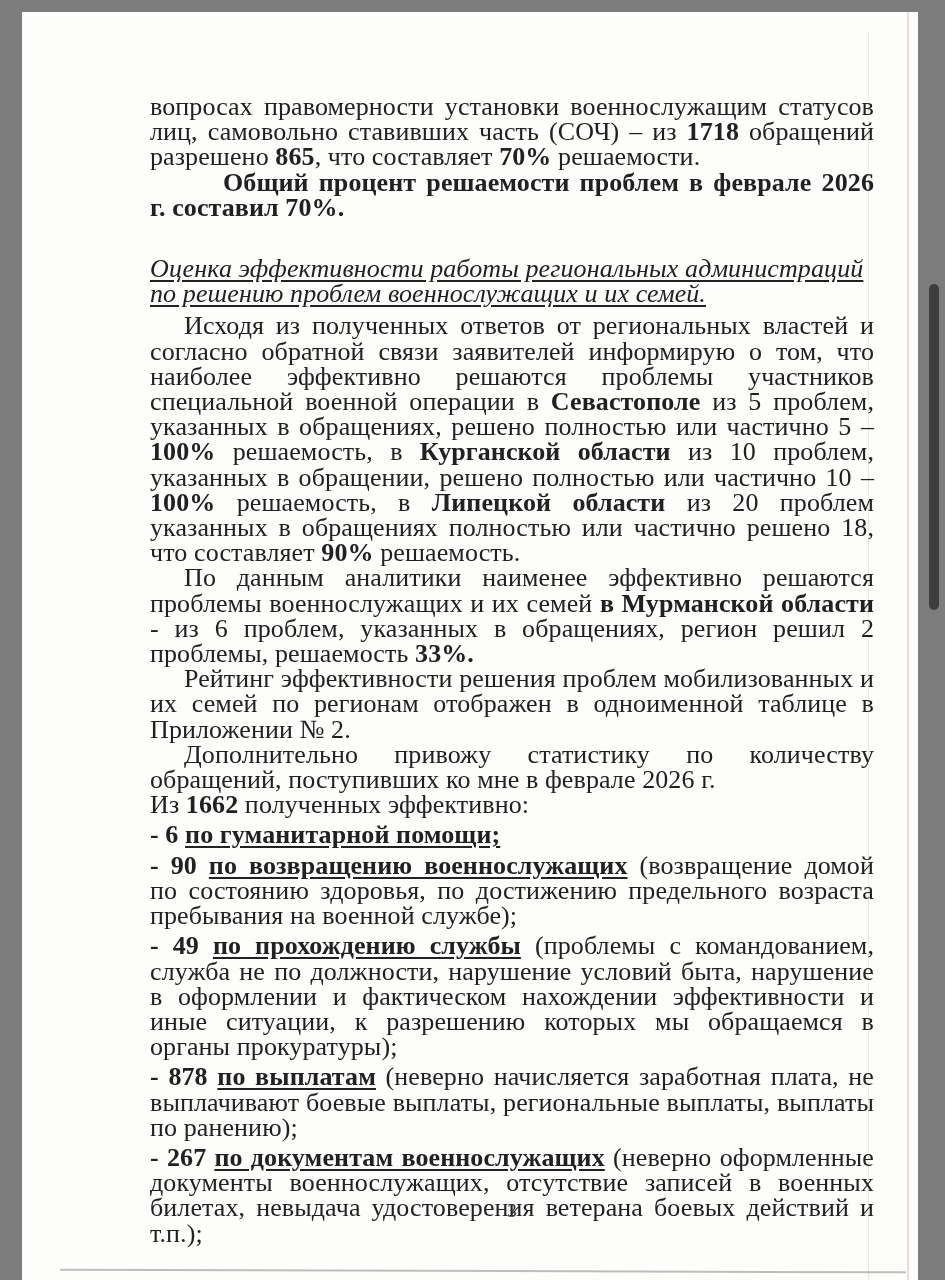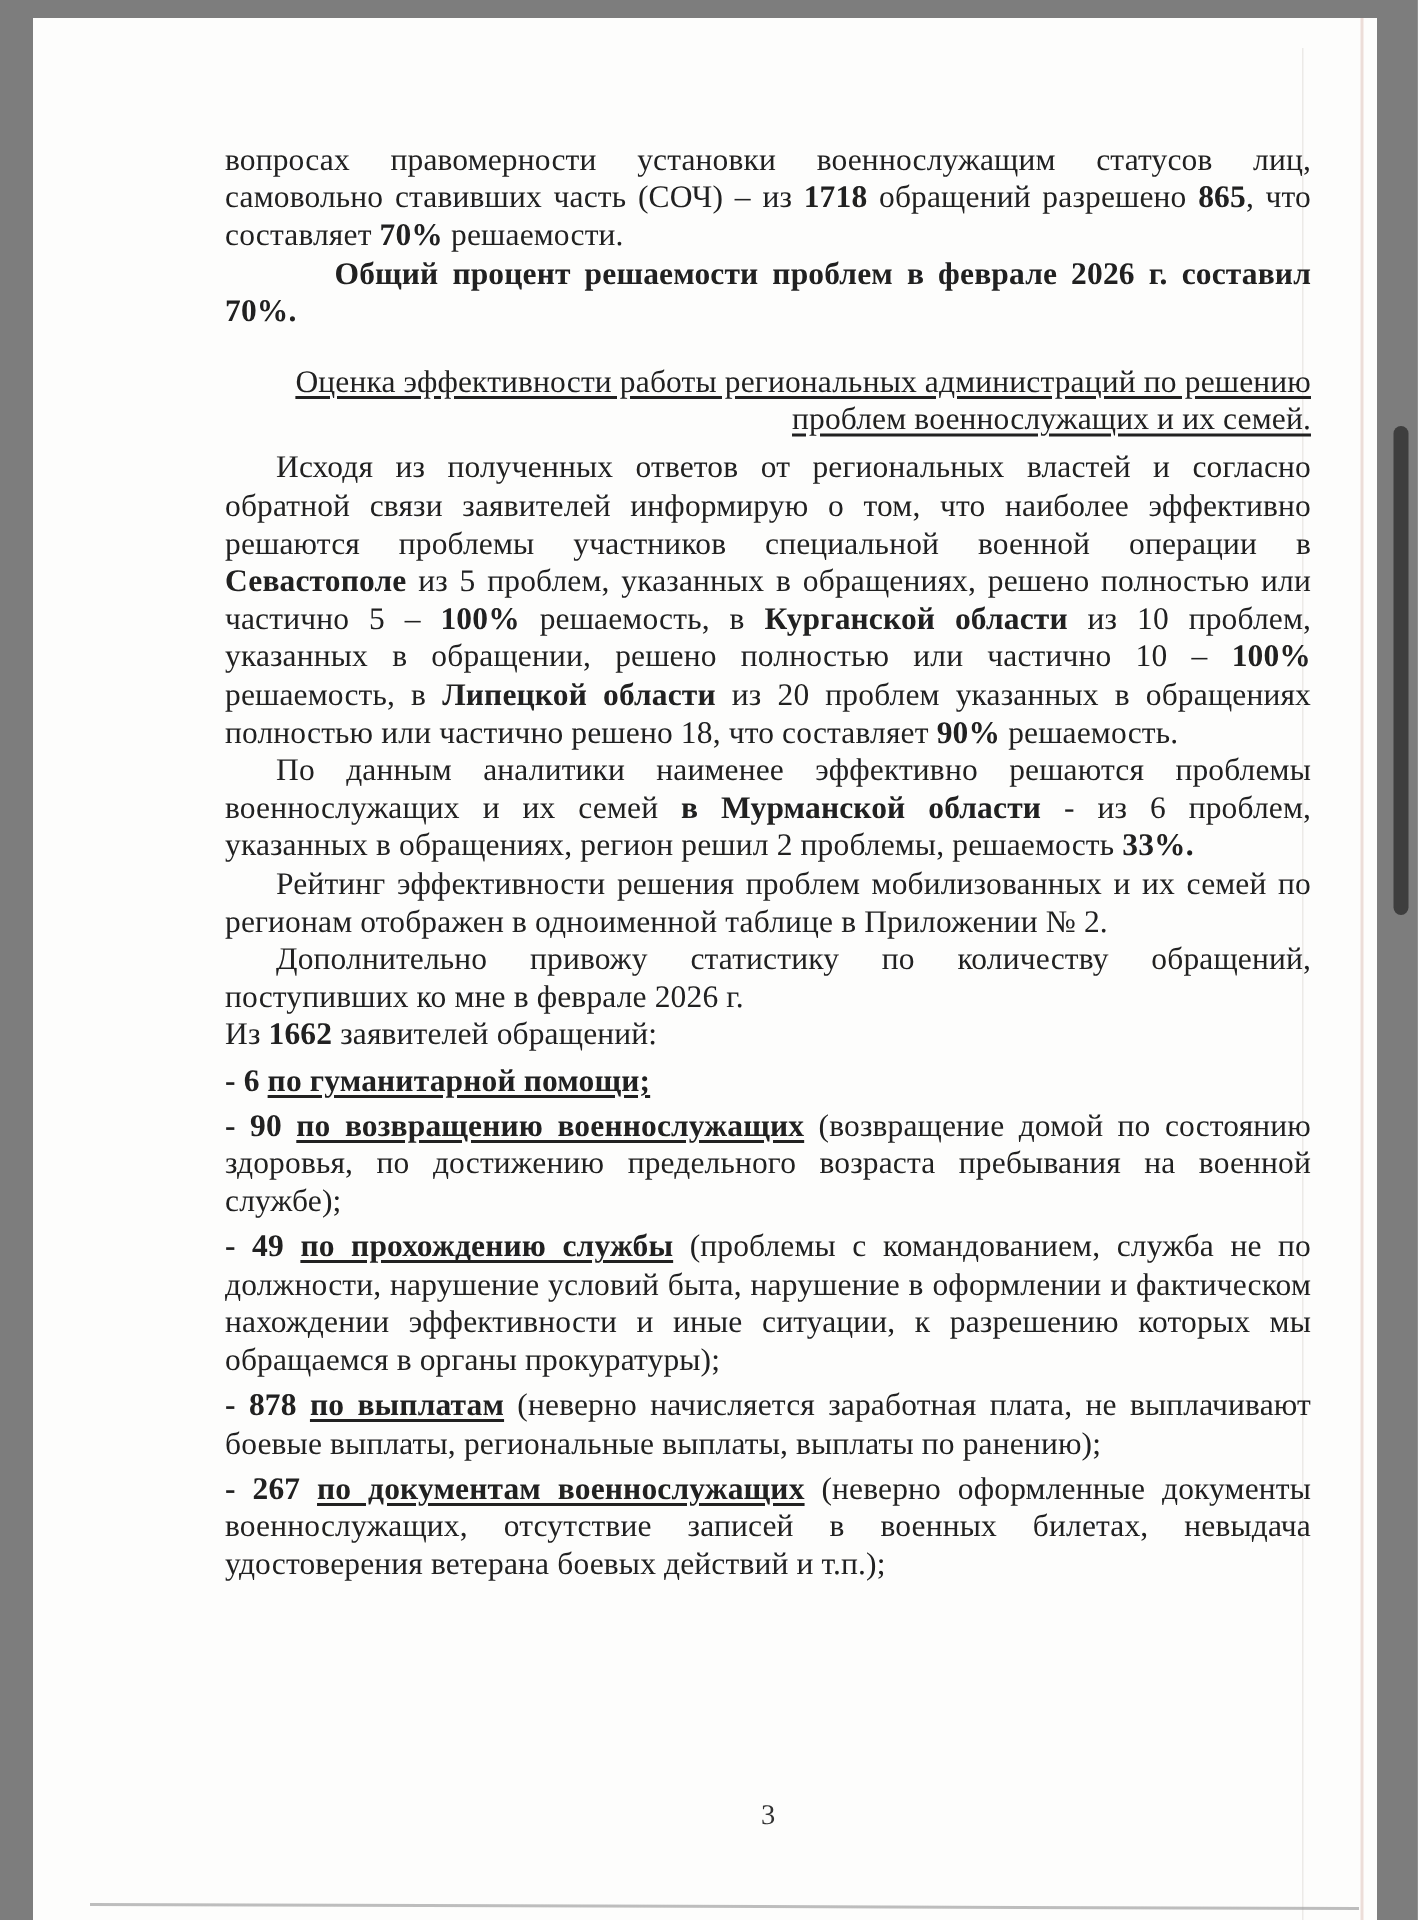--- a/index.html
+++ b/index.html
@@ -14,33 +14,34 @@
     position: absolute;
     left: 22px; top: 12px;
     width: 896px; height: 1268px;
     background: #fdfdfc;
   }
   .doc-content {
     position: absolute;
     left: 128px; top: 82px;
     width: 724px;
     color: #212121;
-    font-size: 21px;
+    font-size: 26px;
     line-height: 25.2px;
     text-align: justify;
     letter-spacing: 0.1px;
   }
   .para { margin: 0; }
   .para.indent { text-indent: 34px; }
   .para.lead-bold { font-weight: bold; text-indent: 73px; }
   .para.heading {
-    text-align: right;
+    text-align: left;
     text-indent: 0;
-    margin-top: 22px;
+    margin-top: 36px;
     margin-bottom: 7px;
+    font-style: italic;
   }
   .para.list { margin-top: 5px; }
   .seg.b { font-weight: bold; }
   .seg.u { text-decoration: underline; text-underline-offset: 3px; }
   .doc-link {
     color: #3e6da5;
     text-decoration: underline;
     text-underline-offset: 3px;
     cursor: pointer;
   }
@@ -97,21 +98,21 @@
     <div class="scan-edge-pink"></div>
 
     <div class="doc-content" id="doc-content">
         <p class="para body"><span class="seg">вопросах правомерности установки военнослужащим статусов лиц, самовольно ставивших часть (СОЧ) – из </span><span class="seg b">1718</span><span class="seg"> обращений разрешено </span><span class="seg b">865</span><span class="seg">, что составляет </span><span class="seg b">70%</span><span class="seg"> решаемости.</span></p>
         <p class="para lead-bold"><span class="seg b">Общий процент решаемости проблем в феврале 2026 г. составил 70%.</span></p>
         <p class="para heading"><span class="seg u">Оценка эффективности работы региональных администраций по решению проблем военнослужащих и их семей.</span></p>
         <p class="para indent"><span class="seg">Исходя из полученных ответов от региональных властей и согласно обратной связи заявителей информирую о том, что наиболее эффективно решаются проблемы участников специальной военной операции в </span><span class="seg b">Севастополе</span><span class="seg"> из 5 проблем, указанных в обращениях, решено полностью или частично 5 – </span><span class="seg b">100%</span><span class="seg"> решаемость, в </span><span class="seg b">Курганской области</span><span class="seg"> из 10 проблем, указанных в обращении, решено полностью или частично 10 – </span><span class="seg b">100%</span><span class="seg"> решаемость, в </span><span class="seg b">Липецкой области</span><span class="seg"> из 20 проблем указанных в обращениях полностью или частично решено 18, что составляет </span><span class="seg b">90%</span><span class="seg"> решаемость.</span></p>
         <p class="para indent"><span class="seg">По данным аналитики наименее эффективно решаются проблемы военнослужащих и их семей </span><span class="seg b">в Мурманской области</span><span class="seg"> - из 6 проблем, указанных в обращениях, регион решил 2 проблемы, решаемость </span><span class="seg b">33%.</span></p>
         <p class="para indent"><span class="seg">Рейтинг эффективности решения проблем мобилизованных и их семей по регионам отображен в одноименной таблице в Приложении № 2.</span></p>
         <p class="para indent"><span class="seg">Дополнительно привожу статистику по количеству обращений, поступивших ко мне в феврале 2026 г.</span></p>
-        <p class="para body"><span class="seg">Из </span><span class="seg b">1662</span><span class="seg"> заявителей обращений:</span></p>
+        <p class="para body"><span class="seg">Из </span><span class="seg b">1662</span><span class="seg"> полученных эффективно:</span></p>
         <p class="para list"><span class="seg b">- 6 </span><span class="seg b u">по гуманитарной помощи;</span></p>
         <p class="para list"><span class="seg b">- 90 </span><span class="seg b u">по возвращению военнослужащих</span><span class="seg"> (возвращение домой по состоянию здоровья, по достижению предельного возраста пребывания на военной службе);</span></p>
         <p class="para list"><span class="seg b">- 49 </span><span class="seg b u">по прохождению службы</span><span class="seg"> (проблемы с командованием, служба не по должности, нарушение условий быта, нарушение в оформлении и фактическом нахождении эффективности и иные ситуации, к разрешению которых мы обращаемся в органы прокуратуры);</span></p>
         <p class="para list"><span class="seg b">- 878 </span><span class="seg b u">по выплатам</span><span class="seg"> (неверно начисляется заработная плата, не выплачивают боевые выплаты, региональные выплаты, выплаты по ранению);</span></p>
         <p class="para list"><span class="seg b">- 267 </span><span class="seg b u">по документам военнослужащих</span><span class="seg"> (неверно оформленные документы военнослужащих, отсутствие записей в военных билетах, невыдача удостоверения ветерана боевых действий и т.п.);</span></p>
       </div>
 
     <div class="page-number">3</div>
 
     <div class="next-page-edge"></div>

